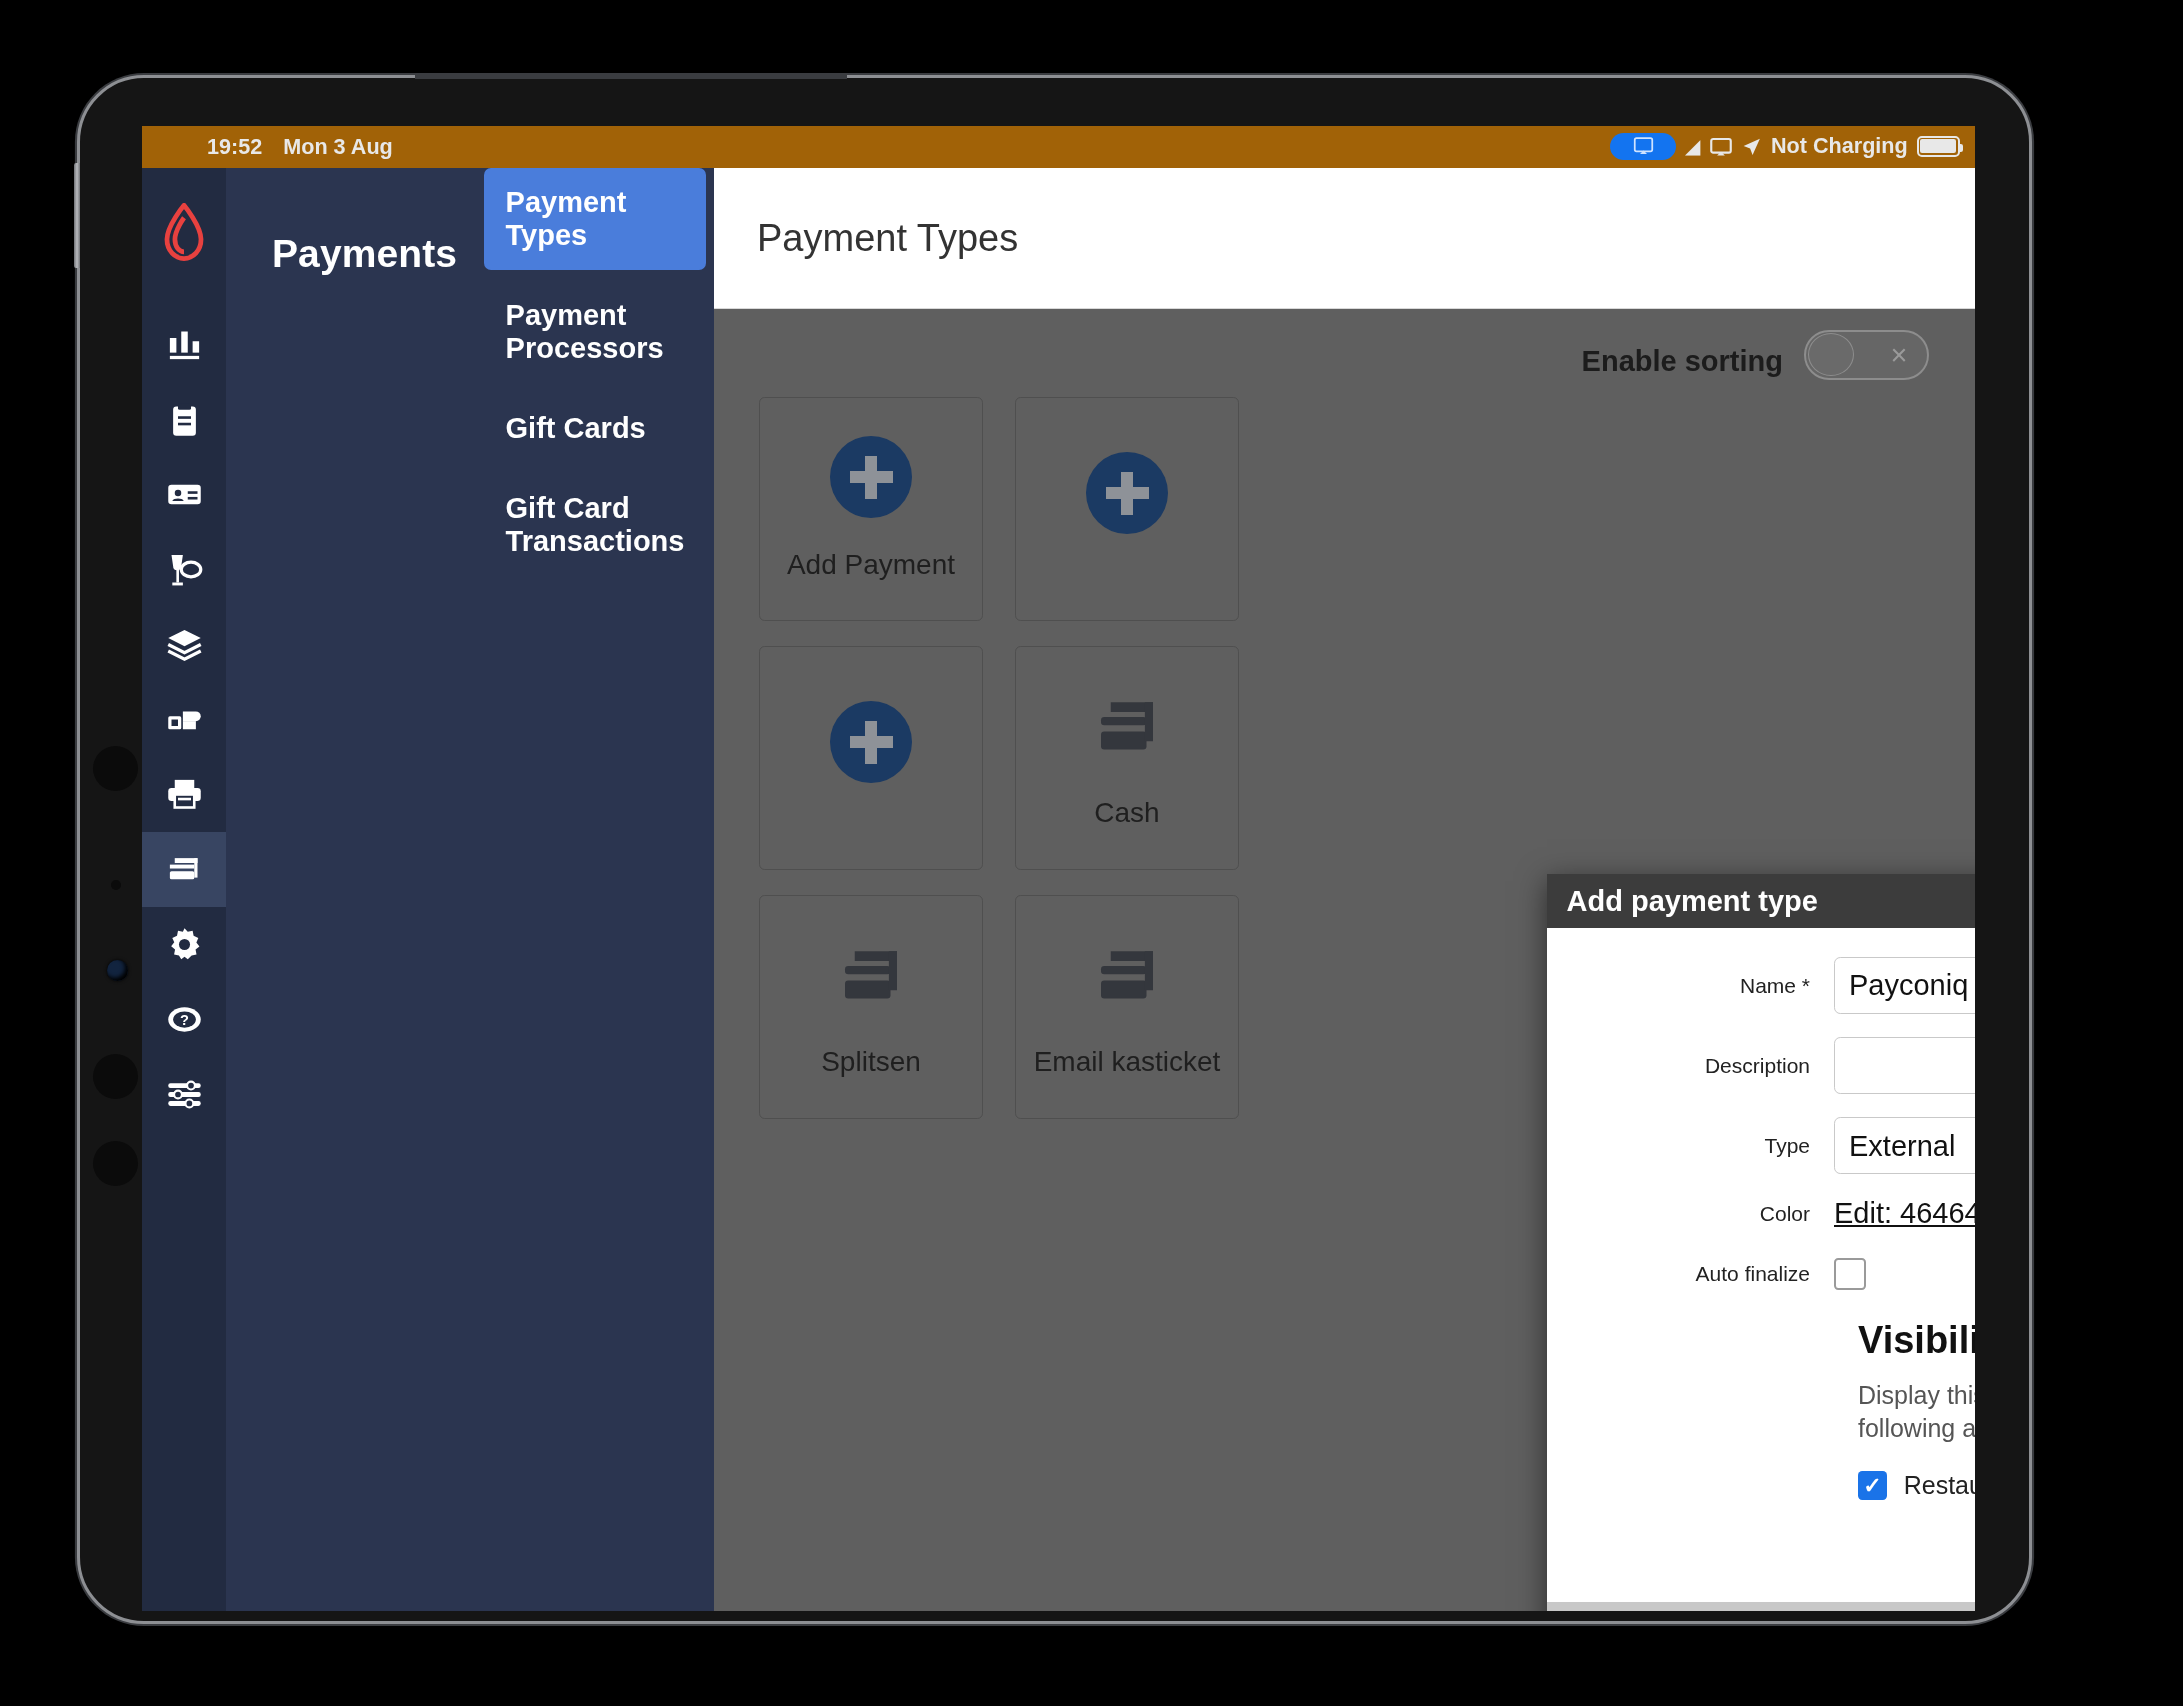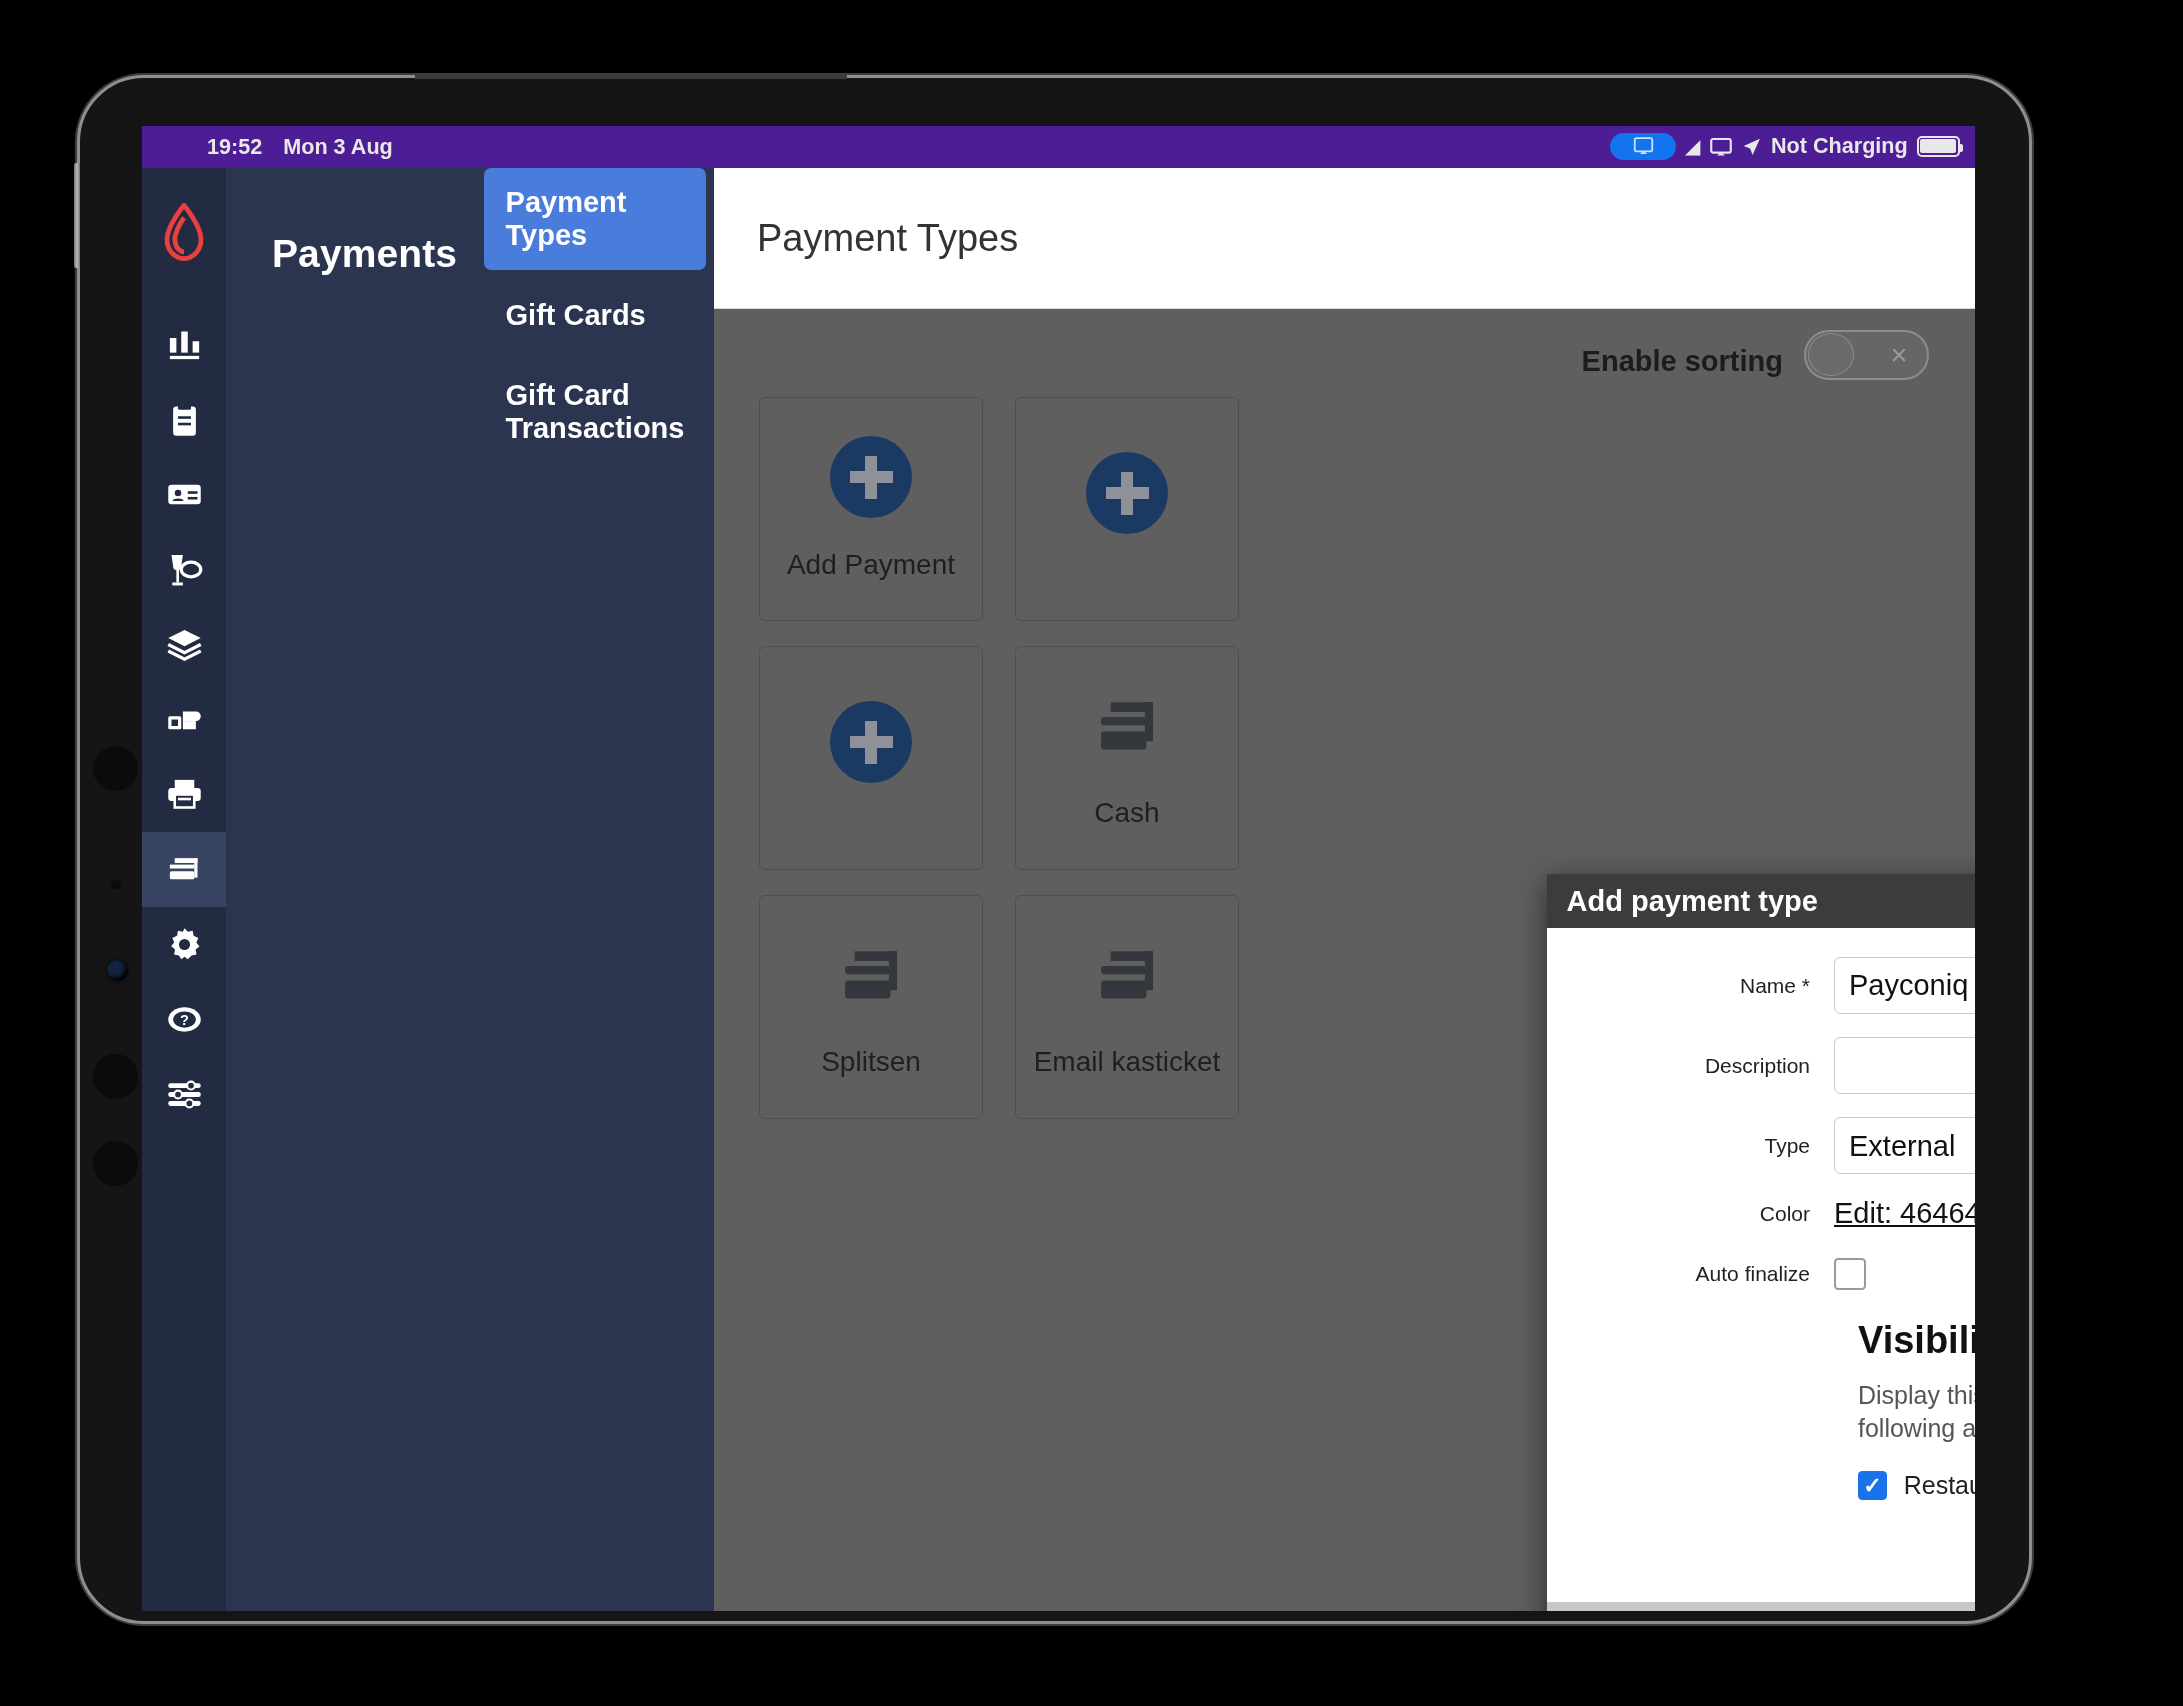--- a/index.html
+++ b/index.html
@@ -42,21 +42,21 @@
   
   #screen{
     position:absolute; left:62px; top:48px;
     width:1833px; height:1485px;
     background:#000; overflow:hidden;
   }
 
   
   #ios-status-bar{
     position:absolute; left:0; top:0; width:100%; height:42px;
-    background:#4c1d95; color:#e8e8e8;
+    background:#a16207; color:#e8e8e8;
     font-size:21.6px; font-weight:bold;
   }
   #status-left{ position:absolute; left:65px; top:8.4px; display:flex; gap:21px; }
   #status-right{ position:absolute; right:15.3px; top:7px; display:flex;
                  align-items:center; gap:9px; }
   #mirroring-pill{
     background:#1374f0; border-radius:14px; width:66px; height:26.5px;
     display:flex; align-items:center; justify-content:center;
   }
   #status-right .sym{ font-weight:normal; font-size:20px; }
@@ -379,20 +379,21 @@
               <circle cx="8" cy="12" r="2.4" fill="#222b41" stroke="#fff" stroke-width="1.3"></circle>
               <circle cx="15" cy="17.5" r="2.4" fill="#222b41" stroke="#fff" stroke-width="1.3"></circle>
             </svg>
         </div>
       </div>
 
       <div id="section-nav">
         <div id="section-title">Payments</div>
         <div id="nav-list">
           <div class="nav-item active">Payment Types</div>
+          <div class="nav-item">Payment Processors</div>
           <div class="nav-item">Gift Cards</div>
           <div class="nav-item">Gift Card Transactions</div>
         </div>
 
         <div id="store-row">
           <svg viewBox="0 0 24 24">
               <path d="M3 3h18v2.2H3z"></path>
               <path d="M4 7h16v13H4z" fill="none" stroke="#fff" stroke-width="2"></path>
               <rect x="7" y="12" width="4" height="8" fill="none" stroke="#fff" stroke-width="1.8"></rect>
               <rect x="14" y="12" width="3" height="3" fill="none" stroke="#fff" stroke-width="1.8"></rect>

